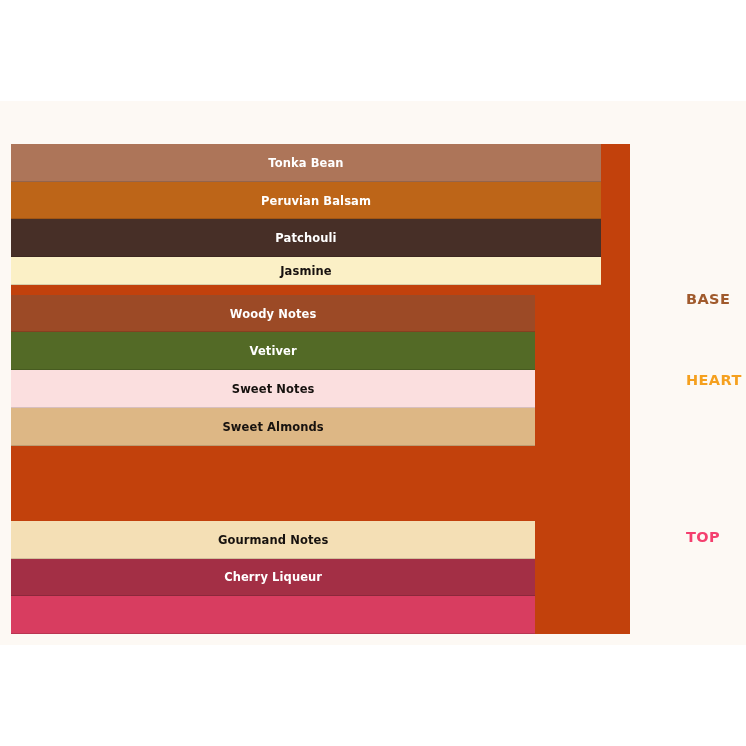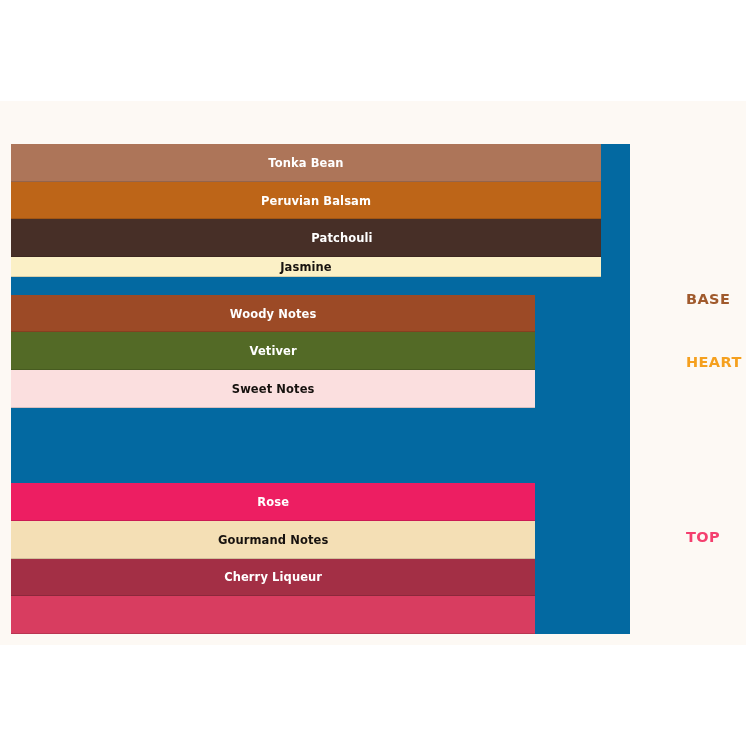--- a/index.html
+++ b/index.html
@@ -35,21 +35,21 @@
     letter-spacing: 0.2px;
   }
 
   
   #plot-area {
     position: absolute;
     left: 11px;
     top: 43px;
     width: 619px;
     height: 490px;
-    background: #0369a1;
+    background: #c2410c;
   }
 
   #bars {
     position: absolute;
     left: 0;
     top: 0;
     width: 619px;
     height: 490px;
   }
 
@@ -104,56 +104,56 @@
         <div class="bar-row" style="top: 0px; height: 37.6923px;">
           <div class="bar" style="width: 589.907px; background: rgb(173, 117, 89);"></div>
           <div class="bar-label" style="left: 0px; width: 589.907px; color: rgb(255, 255, 255);">Tonka Bean</div>
         </div>
         <div class="bar-row" style="top: 37.6923px; height: 37.6923px;">
           <div class="bar" style="width: 589.907px; background: rgb(189, 101, 24);"></div>
           <div class="bar-label" style="left: 0px; width: 610px; color: rgb(255, 255, 255);">Peruvian Balsam</div>
         </div>
         <div class="bar-row" style="top: 75.3846px; height: 37.6923px;">
           <div class="bar" style="width: 589.907px; background: rgb(71, 47, 39);"></div>
-          <div class="bar-label" style="left: 8px; width: 589.907px; color: rgb(255, 255, 255); padding-left: 28px;">Patchouli</div>
+          <div class="bar-label" style="left: 0px; width: 589.907px; color: rgb(255, 255, 255);">Patchouli</div>
         </div>
-        <div class="bar-row" style="top: 113.077px; height: 20px;">
+        <div class="bar-row" style="top: 113.077px; height: 28px;">
           <div class="bar" style="width: 589.907px; background: rgb(251, 240, 198);"></div>
           <div class="bar-label" style="left: 0px; width: 589.907px; color: rgb(23, 18, 15);">Jasmine</div>
         </div>
         <div class="bar-row" style="top: 150.769px; height: 37.6923px;">
           <div class="bar" style="width: 524.293px; background: rgb(156, 74, 38);"></div>
           <div class="bar-label" style="left: 0px; width: 524.293px; color: rgb(255, 255, 255);">Woody Notes</div>
         </div>
         <div class="bar-row" style="top: 188.462px; height: 37.6923px;">
           <div class="bar" style="width: 524.293px; background: rgb(83, 106, 38);"></div>
           <div class="bar-label" style="left: 0px; width: 524.293px; color: rgb(255, 255, 255);">Vetiver</div>
         </div>
         <div class="bar-row" style="top: 226.154px; height: 37.6923px;">
           <div class="bar" style="width: 524.293px; background: rgb(251, 223, 223);"></div>
           <div class="bar-label" style="left: 0px; width: 524.293px; color: rgb(23, 18, 15);">Sweet Notes</div>
         </div>
-        <div class="bar-row" style="top: 339.231px; height: 37.6923px;">
-          <div class="bar" style="width: 524.293px; background: rgb(237, 30, 98);"></div>
-          <div class="bar-label" style="left: 0px; width: 524.293px; color: rgb(255, 255, 255);">Rose</div>
+        <div class="bar-row" style="top: 263.846px; height: 37.6923px;">
+          <div class="bar" style="width: 524.293px; background: rgb(221, 183, 133);"></div>
+          <div class="bar-label" style="left: 0px; width: 524.293px; color: rgb(23, 18, 15);">Sweet Almonds</div>
         </div>
         <div class="bar-row" style="top: 376.923px; height: 37.6923px; padding-left: 8px;">
           <div class="bar" style="width: 524.293px; background: rgb(244, 223, 181);"></div>
           <div class="bar-label" style="left: 0px; width: 524.293px; color: rgb(23, 18, 15);">Gourmand Notes</div>
         </div>
         <div class="bar-row" style="top: 414.615px; height: 37.6923px;">
           <div class="bar" style="width: 524.293px; background: rgb(163, 47, 69);"></div>
           <div class="bar-label" style="left: 0px; width: 524.293px; color: rgb(255, 255, 255);">Cherry Liqueur</div>
         </div>
         <div class="bar-row" style="top: 452.308px; height: 37.6923px;">
           <div class="bar" style="width: 524.293px; background: rgb(216, 61, 96);"></div>
           <div class="bar-label" style="left: 0px; width: 524.293px; color: rgb(255, 255, 255); margin-top: 42px;">Cherry</div>
         </div>
       </div>
   </div>
 
   <div id="group-labels">
       <div class="group-label" style="left: 676px; top: 190px; color: rgb(160, 90, 44);">BASE</div>
-      <div class="group-label" style="left: 676px; top: 253px; color: rgb(245, 160, 30);">HEART</div>
+      <div class="group-label" style="left: 676px; top: 271px; color: rgb(245, 160, 30);">HEART</div>
       <div class="group-label" style="left: 676px; top: 428px; color: rgb(244, 63, 110);">TOP</div>
     </div>
 
 </div>
 
 </body></html>

